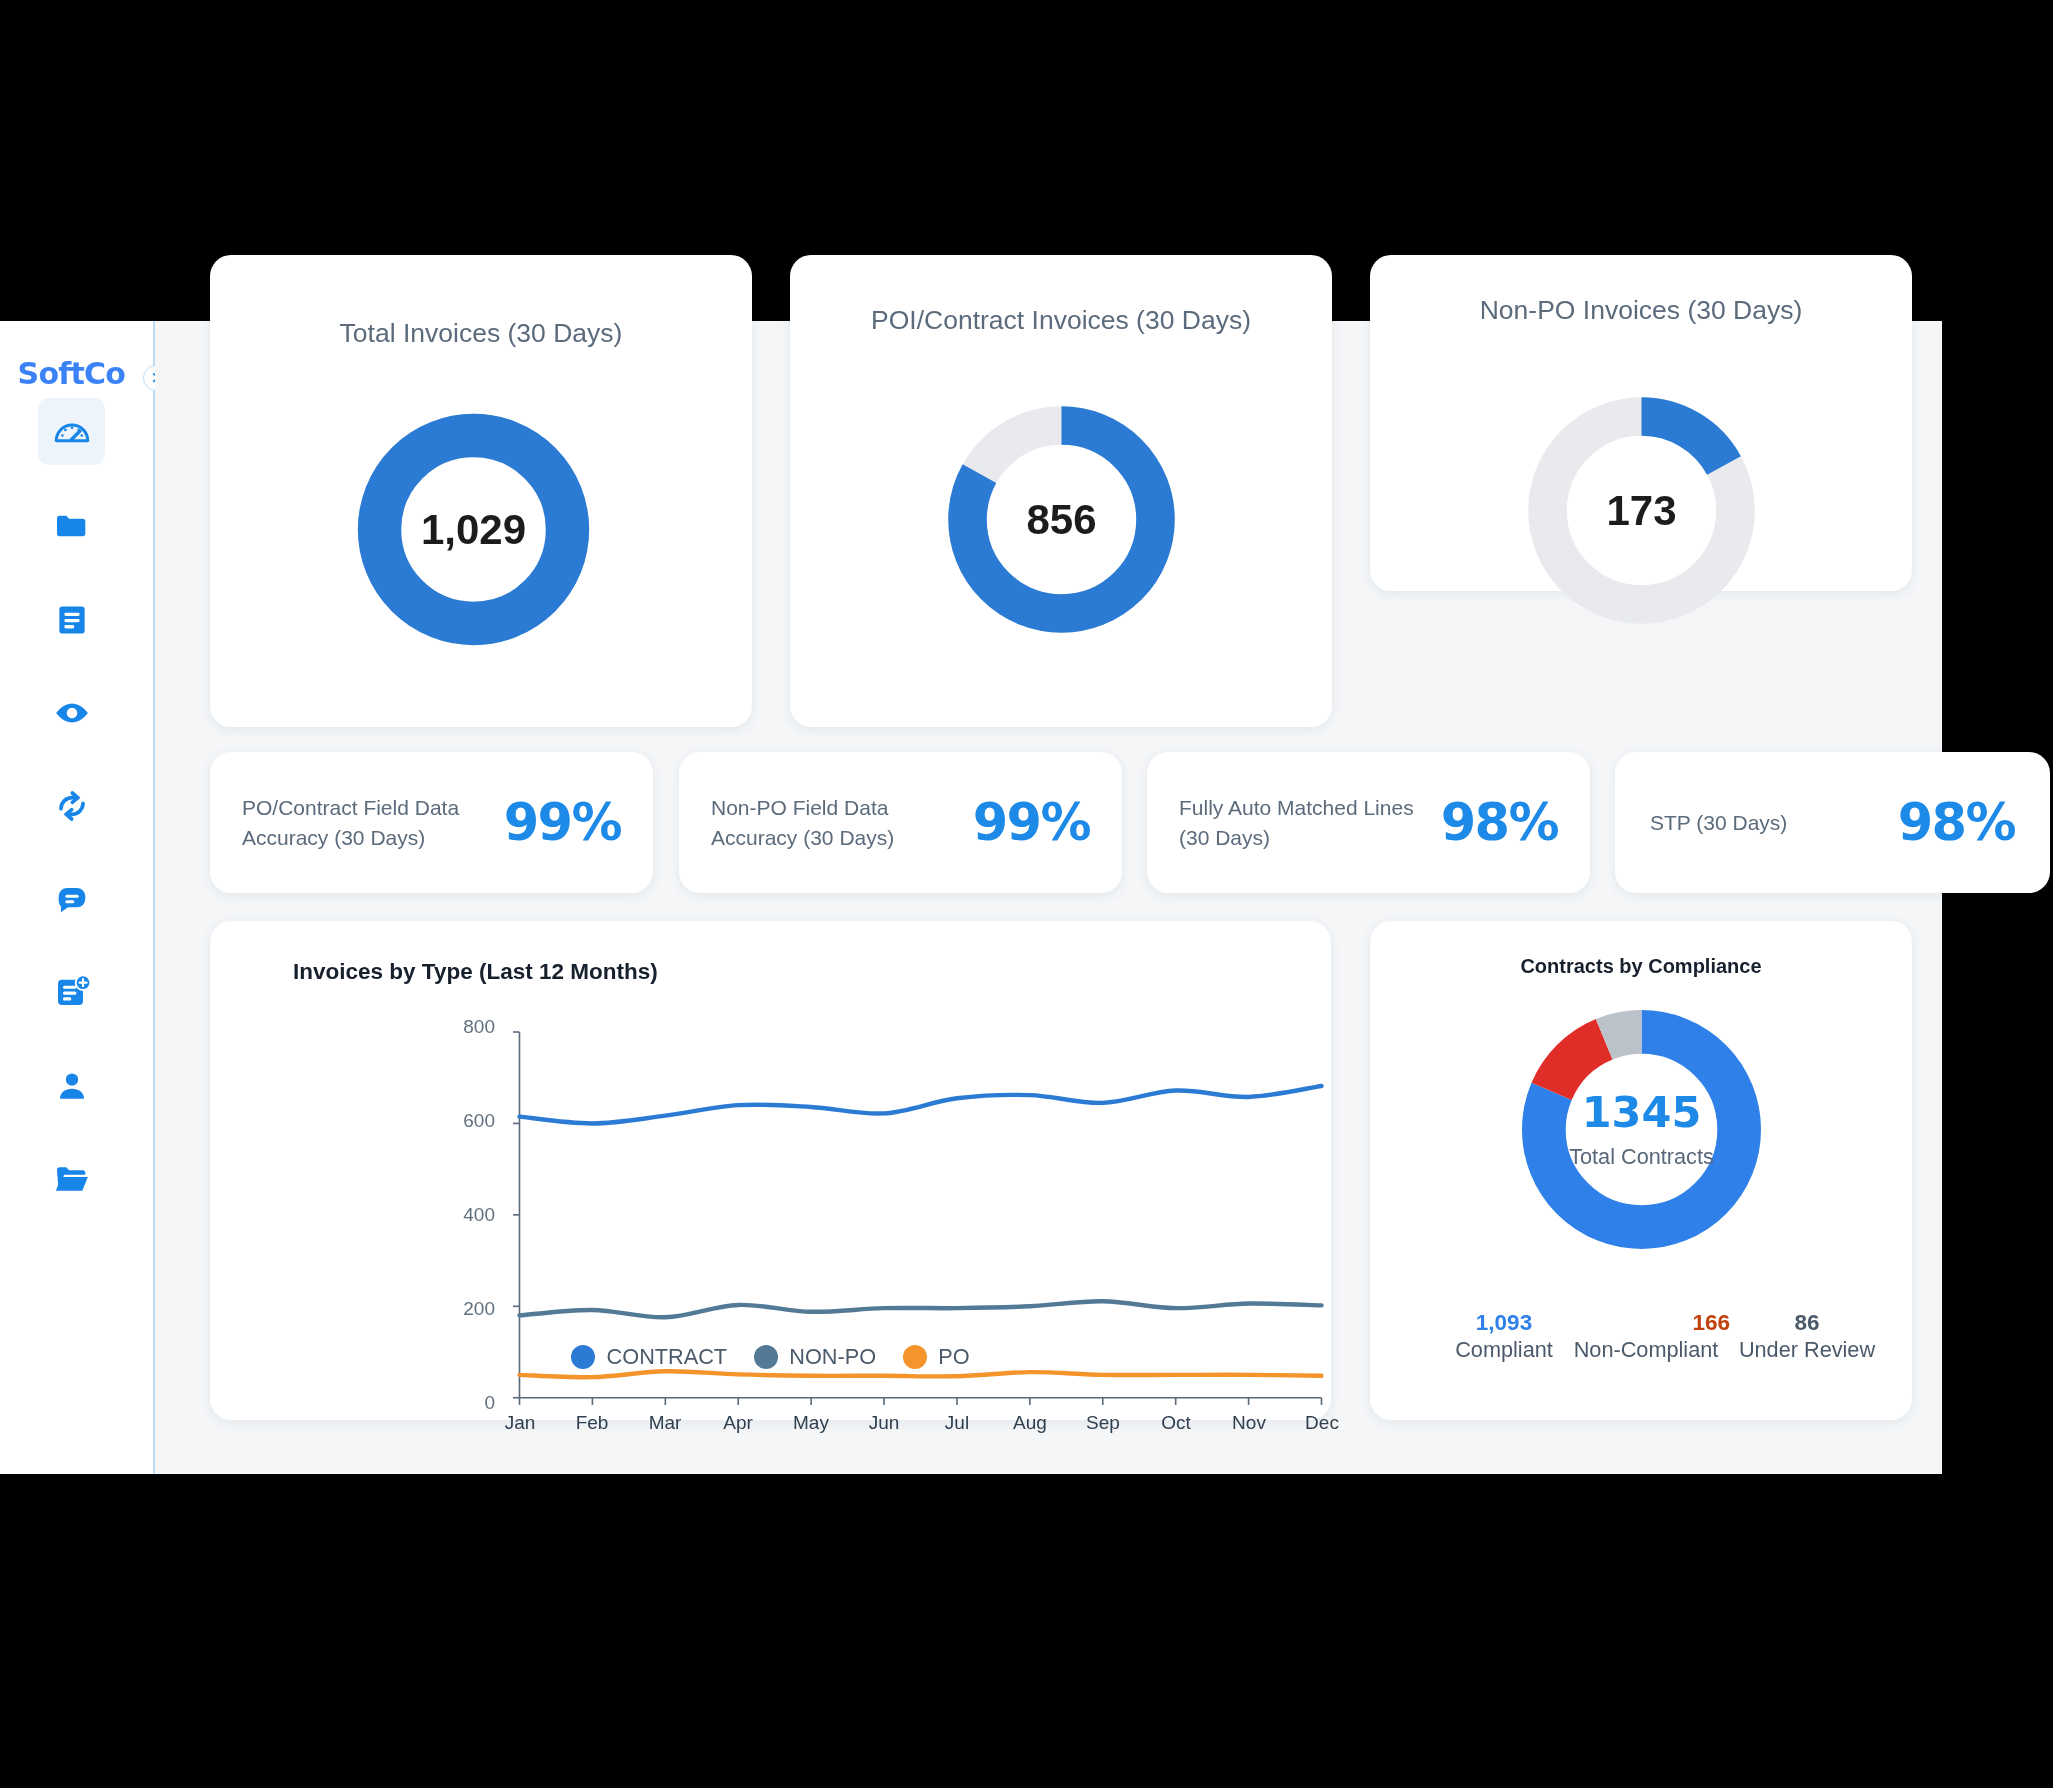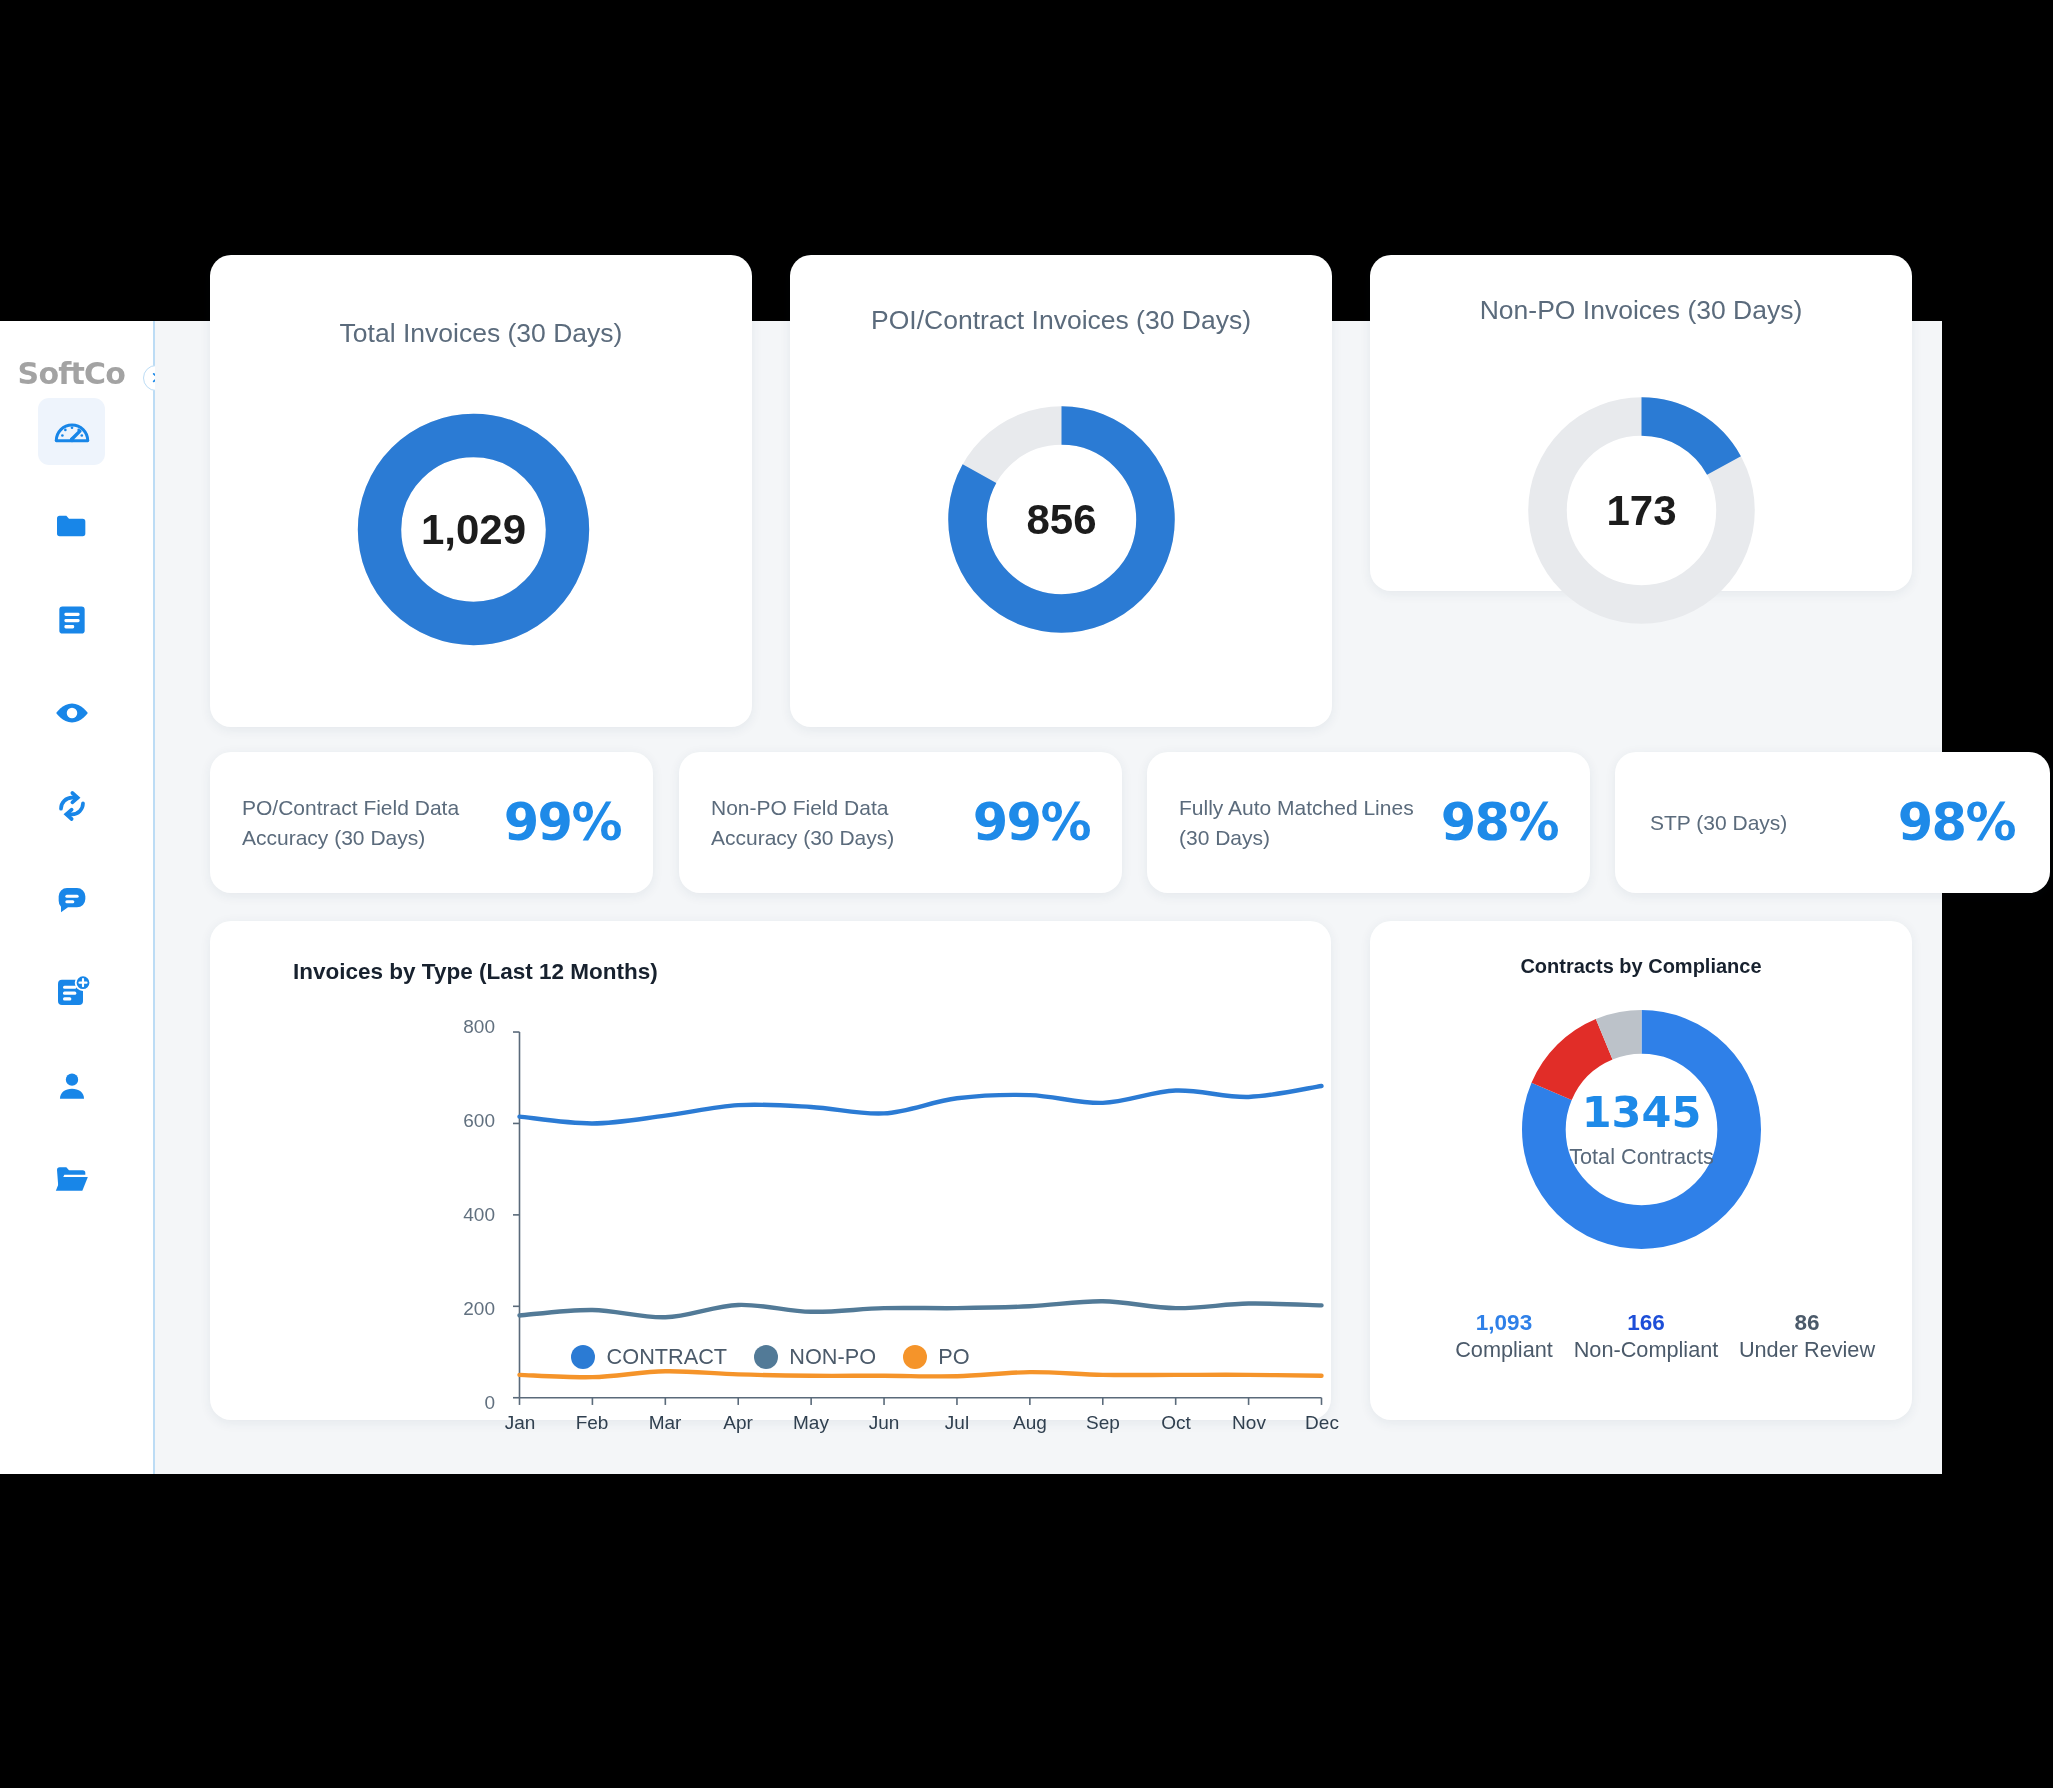--- a/index.html
+++ b/index.html
@@ -7,21 +7,21 @@
        font-family:"Liberation Sans",sans-serif;}
 
   
   #sidebar-panel{position:absolute;left:0;top:321px;width:155px;height:1153px;
        background:#ffffff;border-top-right-radius:0;}
   #sidebar-divider{position:absolute;left:153px;top:321px;width:2.4px;height:1153px;
        background:#bcdcf5;}
 
   #brand{position:absolute;left:17.6px;top:353px;width:128px;height:40px;
        display:flex;align-items:center;}
-  #brand-text{font-size:30px;font-weight:bold;color:#a3a3a3;letter-spacing:-0.8px;
+  #brand-text{font-size:30px;font-weight:bold;color:#3b82f6;letter-spacing:-0.8px;
        font-family:"DejaVu Sans",sans-serif;}
   #collapse-toggle{position:absolute;left:143px;top:365px;width:24px;height:24px;
        border-radius:50%;background:#ffffff;border:1.3px solid #bcdcf5;
        display:flex;align-items:center;justify-content:center;}
   #collapse-toggle svg{display:block;}
 
   .nav-item{position:absolute;left:38px;width:67px;height:67px;border-radius:11.2px;
        display:flex;align-items:center;justify-content:center;}
   .nav-item.active{background:#eef4fc;}
   .nav-item svg{display:block;}
@@ -319,21 +319,21 @@
       <div id="contracts-total">1345</div>
       <div id="contracts-total-label">Total Contracts</div>
     </div>
   </div>
 
   <div class="stat-col" style="left:50px;top:388px">
     <div class="stat-num" id="stat0" style="color: rgb(47, 128, 232);">1,093</div>
     <div class="stat-lbl">Compliant</div>
   </div>
   <div class="stat-col" style="left:192px;top:388px">
-    <div class="stat-num" id="stat1" style="color: #1d4ed8;">166</div>
+    <div class="stat-num" id="stat1" style="color: #c2410c; text-align: right;">166</div>
     <div class="stat-lbl">Non-Compliant</div>
   </div>
   <div class="stat-col" style="left:353px;top:388px">
     <div class="stat-num" id="stat2" style="color:#4b5a6a">86</div>
     <div class="stat-lbl">Under Review</div>
   </div>
 </div>
 
 
 </body></html>

